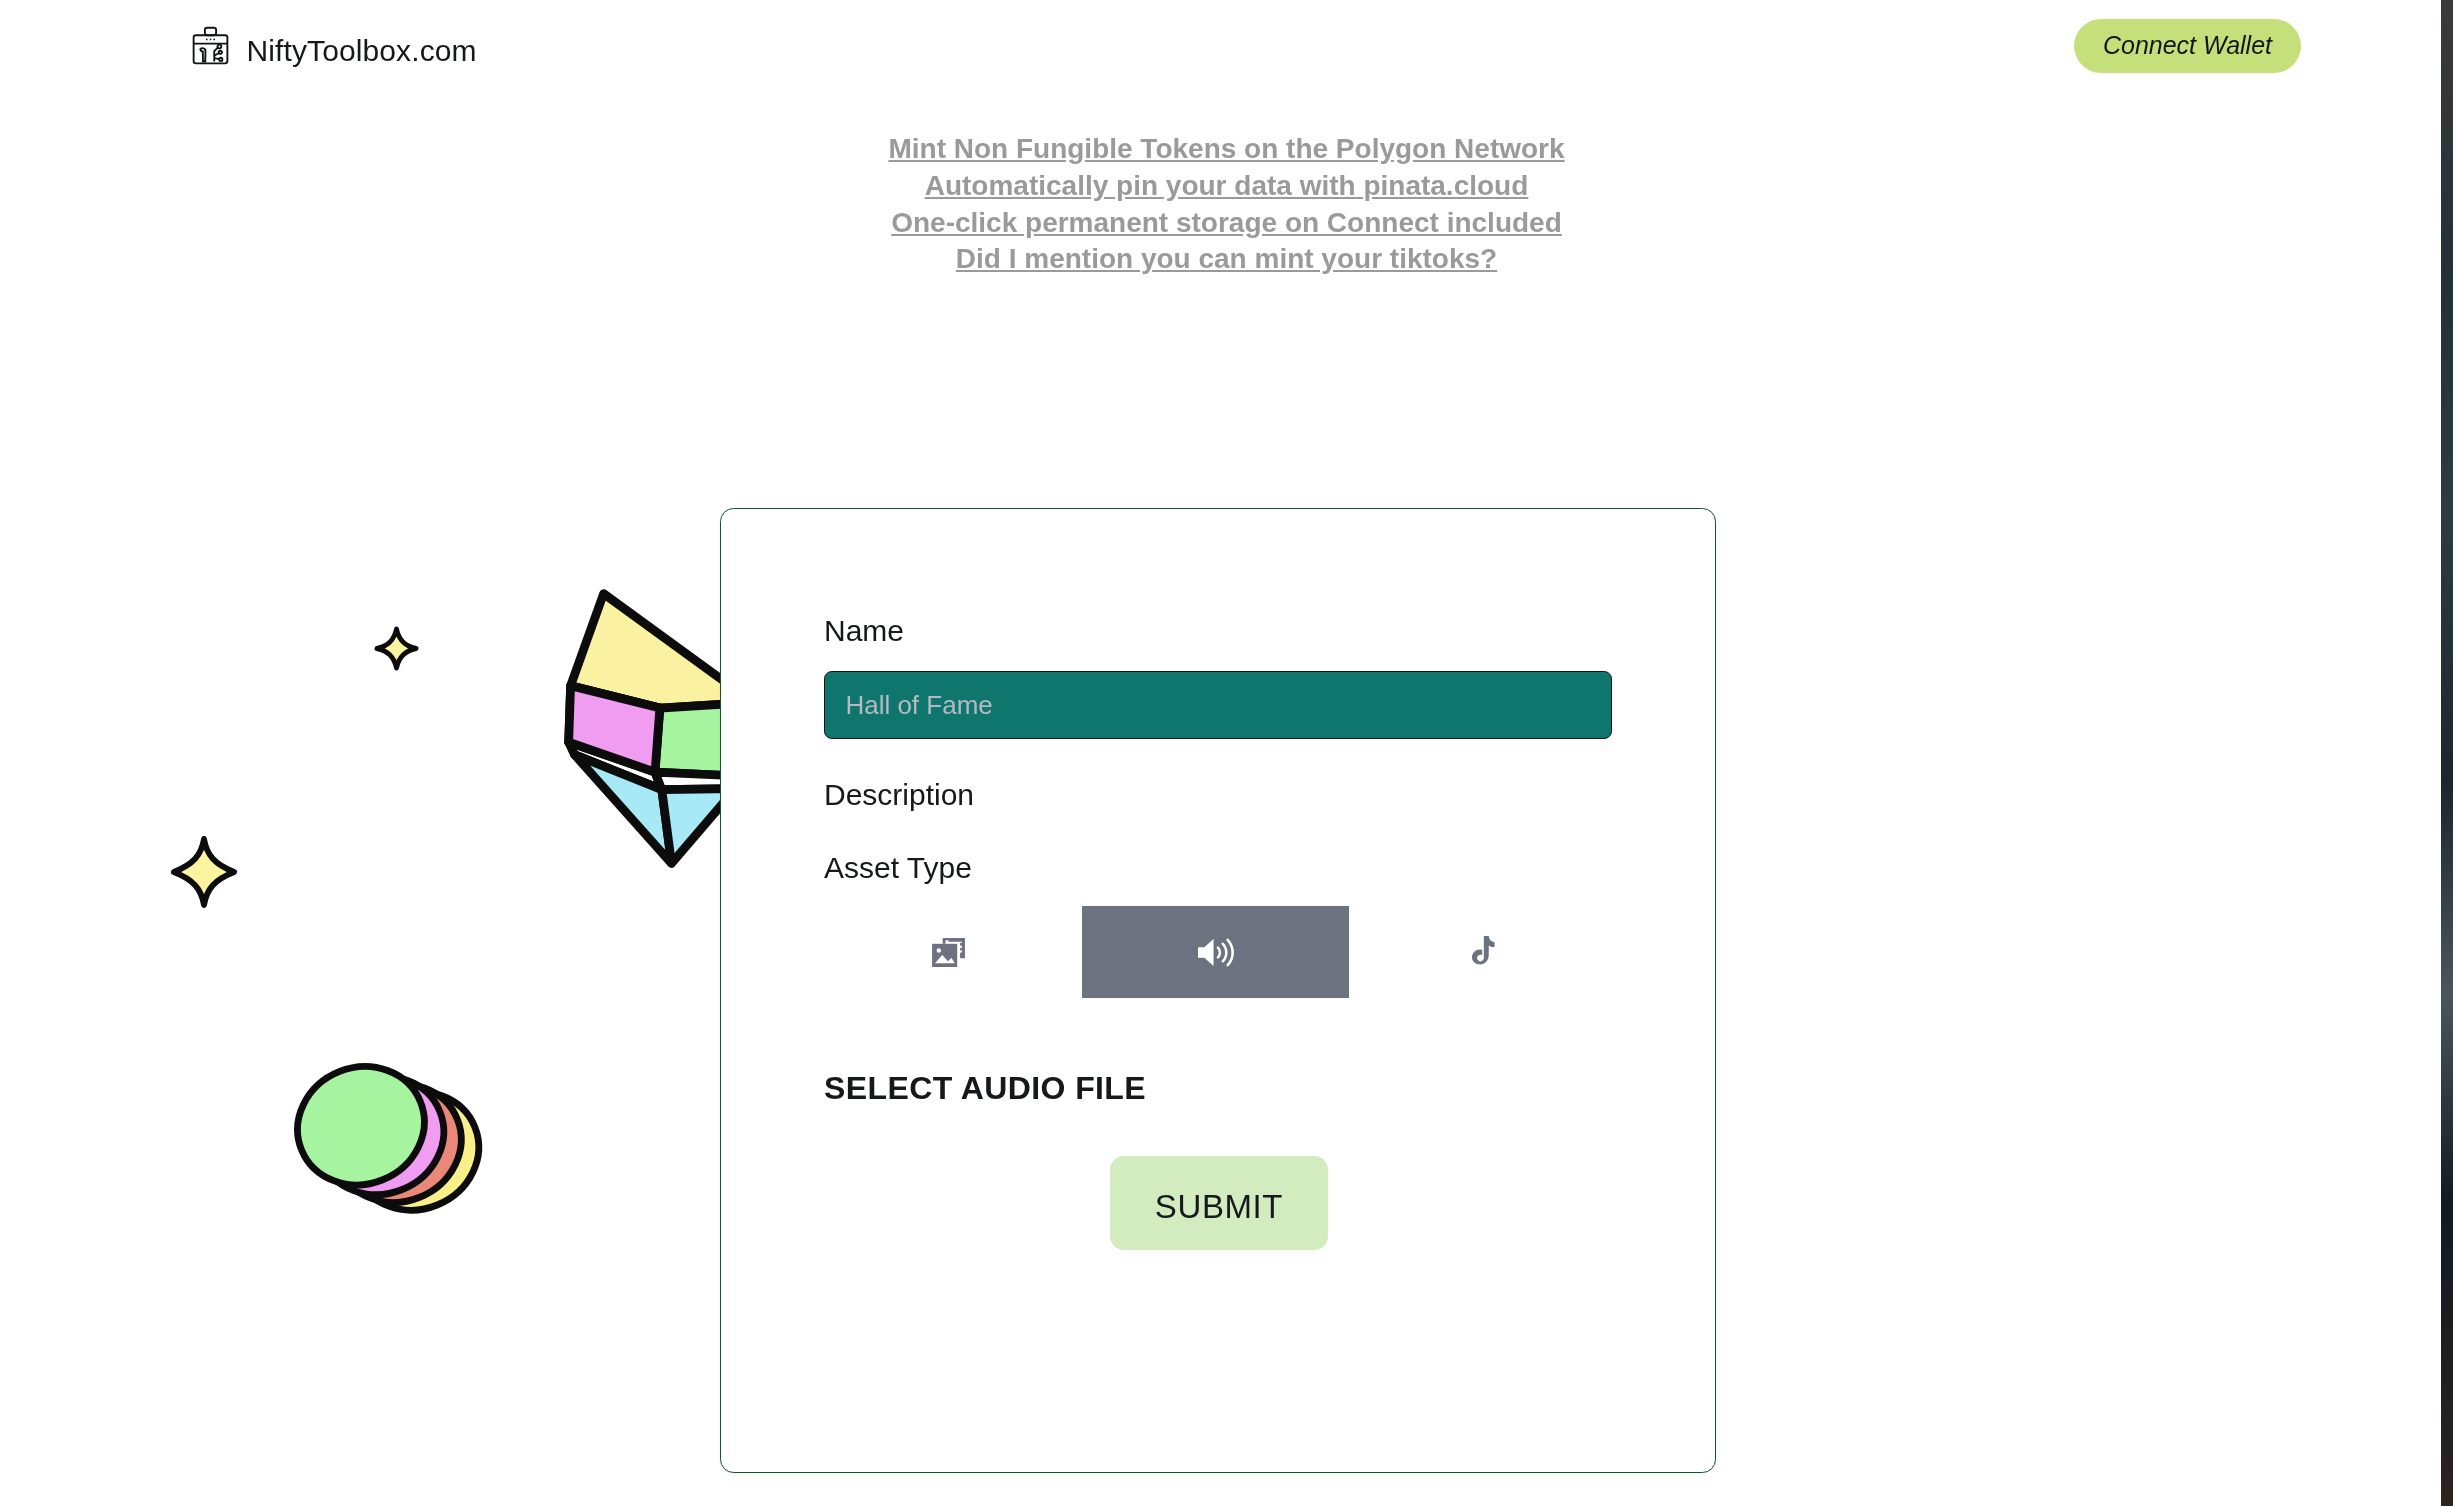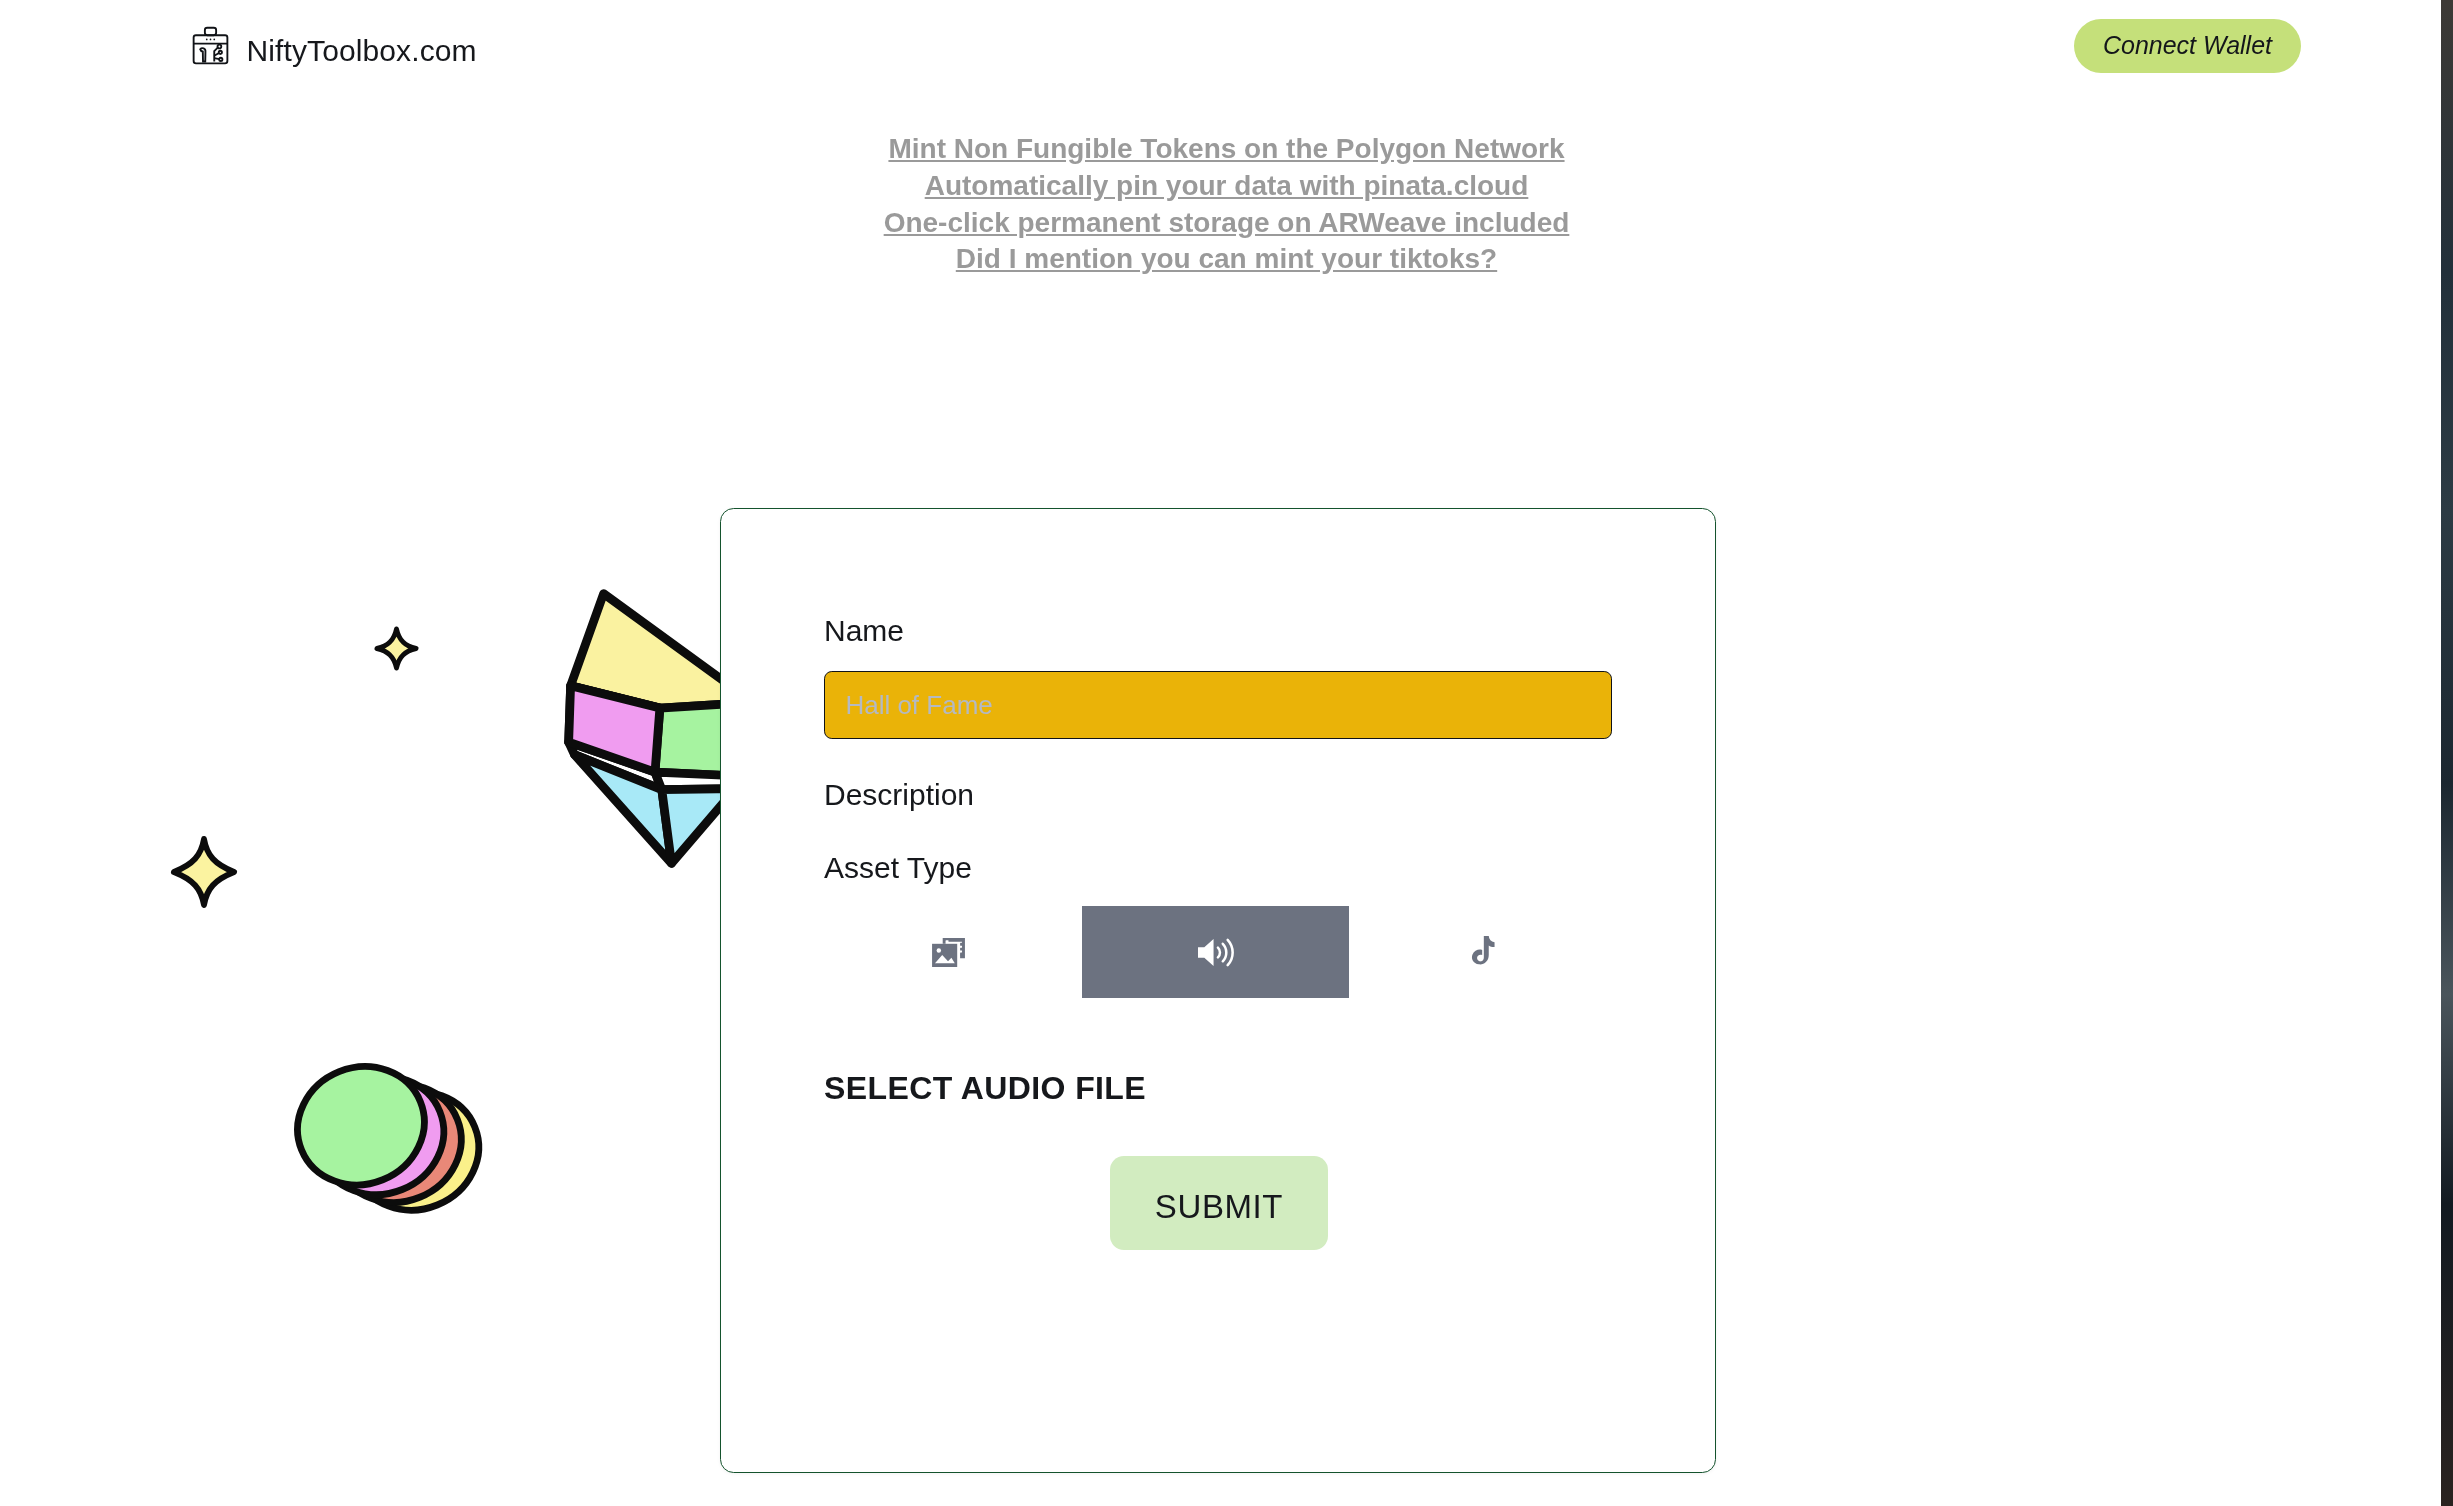--- a/index.html
+++ b/index.html
@@ -93,21 +93,21 @@
     line-height: 1;
     margin-bottom: 25px;
     display: block;
   }
   .text-input {
     display: block;
     width: 788px;
     height: 68px;
     border: 1.9px solid #111317;
     border-radius: 7.8px;
-    background: #eab308;
+    background: #0f766e;
     font-family: "Liberation Sans", sans-serif;
     font-size: 26px;
     color: #16181c;
     padding: 0 20.4px;
     outline: none;
   }
   .text-input::placeholder { color: #b4b9c3; }
   .field-gap { height: 41px; }
 
   .asset-label { margin-top: 43px; margin-bottom: 0; }
@@ -220,21 +220,21 @@
     </svg>
     <span class="brand-name">NiftyToolbox.com</span>
   </div>
 
   <button class="connect-wallet">Connect Wallet</button>
 
   <div class="hero">
     <div class="hero-sub">
       <div>Mint Non Fungible Tokens on the Polygon Network</div>
       <div>Automatically pin your data with pinata.cloud</div>
-      <div>One-click permanent storage on ARWeave included</div>
+      <div>One-click permanent storage on Connect included</div>
       <div>Did I mention you can mint your tiktoks?</div>
     </div>
   </div>
 
   <div class="card">
     <div class="card-inner">
 
       <label class="field-label">Name</label>
       <input class="text-input" type="text" placeholder="Hall of Fame" style="">
 

